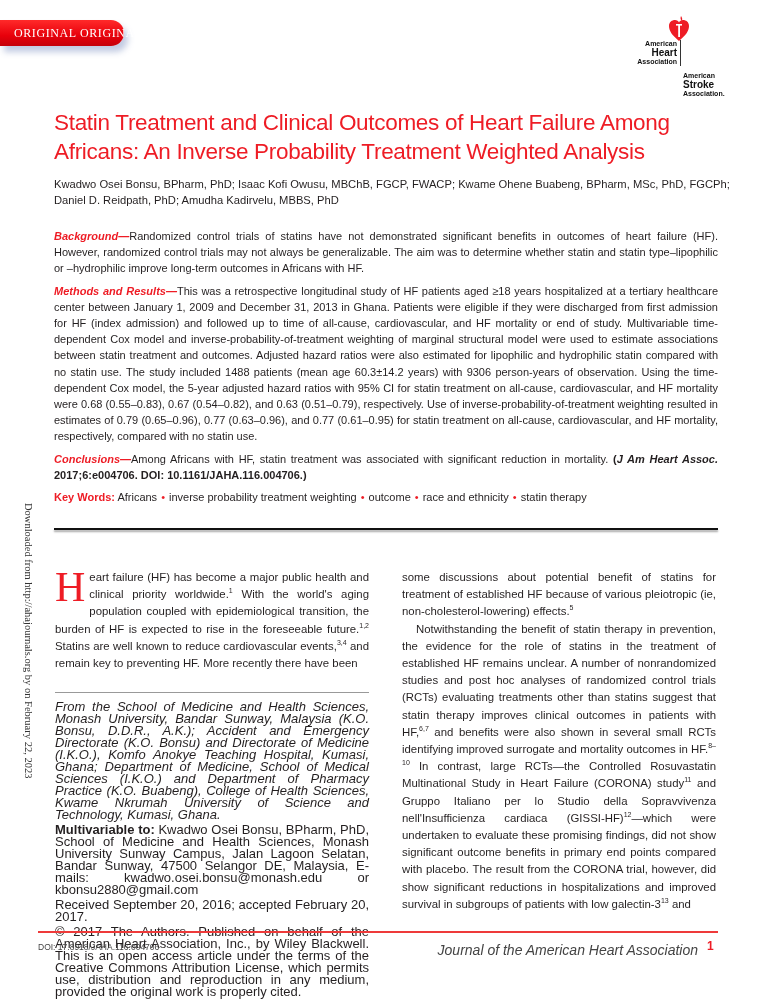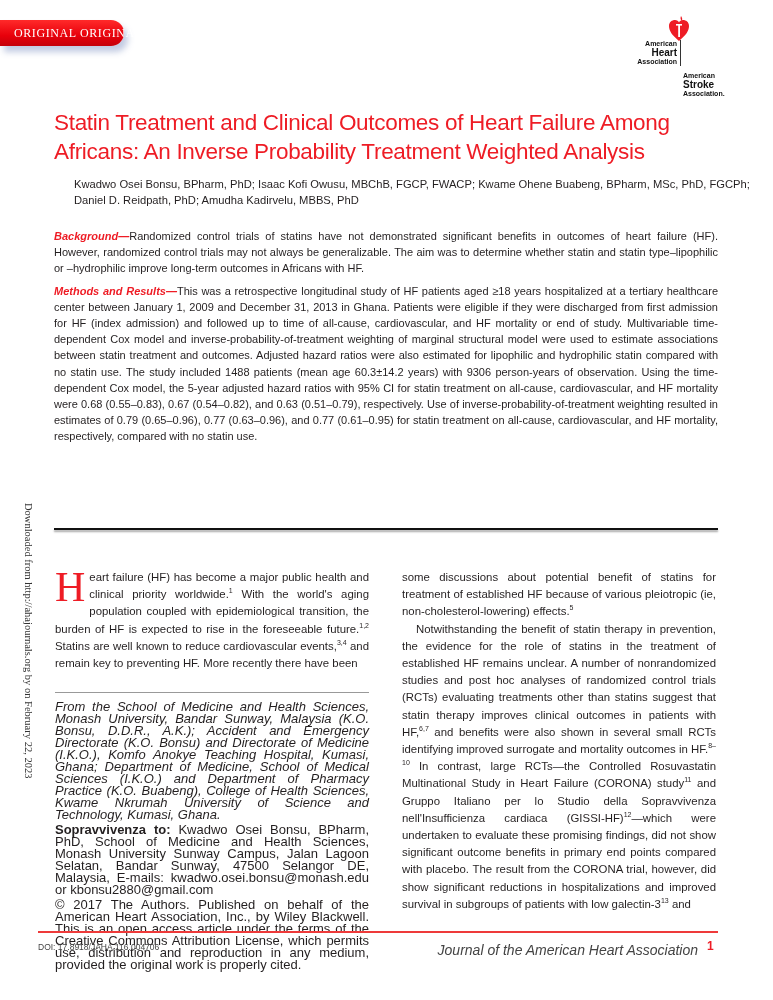--- a/index.html
+++ b/index.html
@@ -25,21 +25,21 @@
   .logo-div { position: absolute; left: 60px; top: 24px; width: 1px; height: 26px; background: #333; }
   .logo-right { position: absolute; left: 63px; top: 24px; width: 70px; text-align: left; font-size: 7px; line-height: 7.5px; font-weight: bold; color: #111; margin-top: 32px; }
 
   .title {
     position: absolute; left: 54px; top: 108px; width: 680px;
     color: #ee1c25; font-size: 22.5px; line-height: 29px; font-weight: normal;
     font-family: "Liberation Sans", sans-serif; letter-spacing: -0.3px;
   }
   .authors {
     position: absolute; left: 54px; top: 176px; width: 680px;
-    font-size: 11.2px; line-height: 16px; color: #231f20; margin-left: 20px;
+    font-size: 11.2px; line-height: 16px; color: #231f20;
   }
 
   .abstract { position: absolute; left: 54px; top: 228px; width: 664px; font-size: 11px; line-height: 16.2px; text-align: justify; }
   .abstract p { margin-bottom: 6px; }
   .lbl { color: #ee1c25; font-weight: bold; font-style: italic; }
   .cite { font-weight: bold; }
   .cite i { font-style: italic; }
   .kw-lbl { color: #ee1c25; font-weight: bold; }
   .bullet { color: #ee1c25; padding: 0 4px; }
 
@@ -99,37 +99,46 @@
 <h1 class="title">Statin Treatment and Clinical Outcomes of Heart Failure Among Africans: An Inverse Probability Treatment Weighted Analysis</h1>
 <div class="authors">Kwadwo Osei Bonsu, BPharm, PhD; Isaac Kofi Owusu, MBChB, FGCP, FWACP; Kwame Ohene Buabeng, BPharm, MSc, PhD, FGCPh; Daniel D. Reidpath, PhD; Amudha Kadirvelu, MBBS, PhD</div>
 
 <div class="abstract">
   <p>
     <span class="lbl">Background—</span><span>Randomized control trials of statins have not demonstrated significant benefits in outcomes of heart failure (HF). However, randomized control trials may not always be generalizable. The aim was to determine whether statin and statin type–lipophilic or –hydrophilic improve long-term outcomes in Africans with HF.</span>
   </p>
   <p>
     <span class="lbl">Methods and Results—</span><span>This was a retrospective longitudinal study of HF patients aged ≥18 years hospitalized at a tertiary healthcare center between January 1, 2009 and December 31, 2013 in Ghana. Patients were eligible if they were discharged from first admission for HF (index admission) and followed up to time of all-cause, cardiovascular, and HF mortality or end of study. Multivariable time-dependent Cox model and inverse-probability-of-treatment weighting of marginal structural model were used to estimate associations between statin treatment and outcomes. Adjusted hazard ratios were also estimated for lipophilic and hydrophilic statin compared with no statin use. The study included 1488 patients (mean age 60.3±14.2 years) with 9306 person-years of observation. Using the time-dependent Cox model, the 5-year adjusted hazard ratios with 95% CI for statin treatment on all-cause, cardiovascular, and HF mortality were 0.68 (0.55–0.83), 0.67 (0.54–0.82), and 0.63 (0.51–0.79), respectively. Use of inverse-probability-of-treatment weighting resulted in estimates of 0.79 (0.65–0.96), 0.77 (0.63–0.96), and 0.77 (0.61–0.95) for statin treatment on all-cause, cardiovascular, and HF mortality, respectively, compared with no statin use.</span>
   </p>
+  <p>
+    <span class="lbl">Conclusions—</span><span>Among Africans with HF, statin treatment was associated with significant reduction in mortality.</span>
+    <span class="cite"><span>(</span><i>J Am Heart Assoc.</i><span> 2017;6:e004706. DOI: 10.1161/JAHA.116.004706.)</span></span>
+  </p>
+  <p>
+    <span class="kw-lbl">Key Words:</span>
+    <span>Africans</span><span class="bullet">•</span><span>inverse probability treatment weighting</span><span class="bullet">•</span><span>outcome</span><span class="bullet">•</span><span>race and ethnicity</span><span class="bullet">•</span><span>statin therapy</span>
+  </p>
 </div>
 
 <div class="rule-thick"></div>
 
 <div class="side-note">Downloaded from http://ahajournals.org by on February 22, 2023</div>
 
 <div class="col col-left">
   <p>
     <span class="dropcap">H</span><span>eart failure (HF) has become a major public health and clinical priority worldwide.</span><sup>1</sup><span> With the world's aging population coupled with epidemiological transition, the burden of HF is expected to rise in the foreseeable future.</span><sup>1,2</sup><span> Statins are well known to reduce cardiovascular events,</span><sup>3,4</sup><span> and remain key to preventing HF. More recently there have been</span>
   </p>
 </div>
 
 <div class="rule-thin"></div>
 
 <div class="affil">
   <p class="it">From the School of Medicine and Health Sciences, Monash University, Bandar Sunway, Malaysia (K.O. Bonsu, D.D.R., A.K.); Accident and Emergency Directorate (K.O. Bonsu) and Directorate of Medicine (I.K.O.), Komfo Anokye Teaching Hospital, Kumasi, Ghana; Department of Medicine, School of Medical Sciences (I.K.O.) and Department of Pharmacy Practice (K.O. Buabeng), College of Health Sciences, Kwame Nkrumah University of Science and Technology, Kumasi, Ghana.</p>
-  <p><b>Sopravvivenza to:</b><span> Kwadwo Osei Bonsu, BPharm, PhD, School of Medicine and Health Sciences, Monash University Sunway Campus, Jalan Lagoon Selatan, Bandar Sunway, 47500 Selangor DE, Malaysia, E-mails: kwadwo.osei.bonsu@monash.edu or kbonsu2880@gmail.com</span></p>
+  <p><b>Multivariable to:</b><span> Kwadwo Osei Bonsu, BPharm, PhD, School of Medicine and Health Sciences, Monash University Sunway Campus, Jalan Lagoon Selatan, Bandar Sunway, 47500 Selangor DE, Malaysia, E-mails: kwadwo.osei.bonsu@monash.edu or kbonsu2880@gmail.com</span></p>
+  <p>Received September 20, 2016; accepted February 20, 2017.</p>
   <p>© 2017 The Authors. Published on behalf of the American Heart Association, Inc., by Wiley Blackwell. This is an open access article under the terms of the Creative Commons Attribution License, which permits use, distribution and reproduction in any medium, provided the original work is properly cited.</p>
 </div>
 
 <div class="col col-right">
   <p>
     <span>some discussions about potential benefit of statins for treatment of established HF because of various pleiotropic (ie, non-cholesterol-lowering) effects.</span><sup>5</sup>
   </p>
   <p class="indent">
     <span>Notwithstanding the benefit of statin therapy in prevention, the evidence for the role of statins in the treatment of established HF remains unclear. A number of nonrandomized studies and post hoc analyses of randomized control trials (RCTs) evaluating treatments other than statins suggest that statin therapy improves clinical outcomes in patients with HF,</span><sup>6,7</sup><span> and benefits were also shown in several small RCTs identifying improved surrogate and mortality outcomes in HF.</span><sup>8–10</sup><span> In contrast, large RCTs—the Controlled Rosuvastatin Multinational Study in Heart Failure (CORONA) study</span><sup>11</sup><span> and Gruppo Italiano per lo Studio della Sopravvivenza nell'Insufficienza cardiaca (GISSI-HF)</span><sup>12</sup><span>—which were undertaken to evaluate these promising findings, did not show significant outcome benefits in primary end points compared with placebo. The result from the CORONA trial, however, did show significant reductions in hospitalizations and improved survival in subgroups of patients with low galectin-3</span><sup>13</sup><span> and</span>
   </p>

